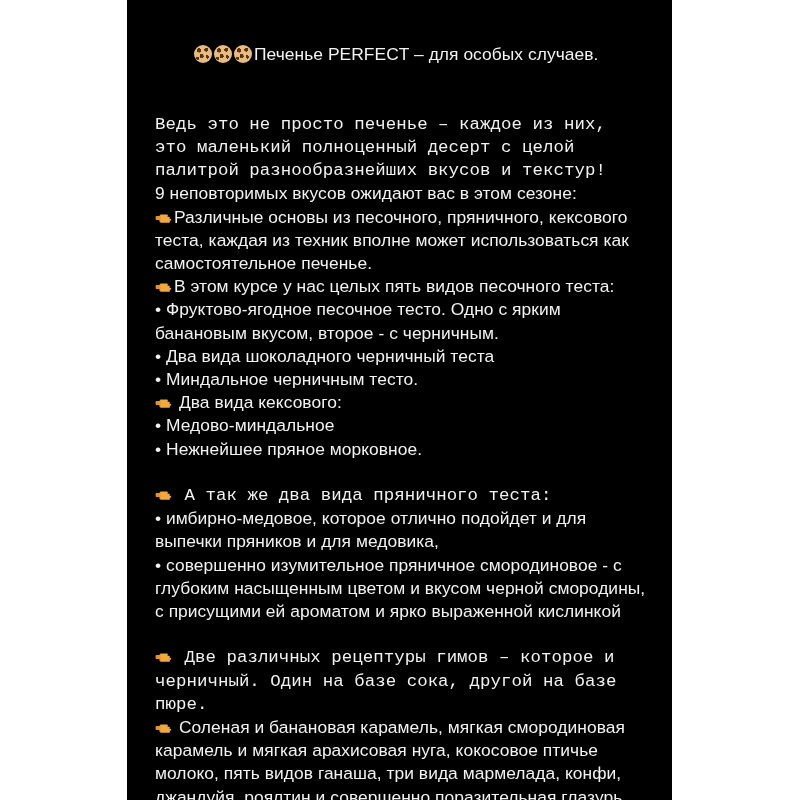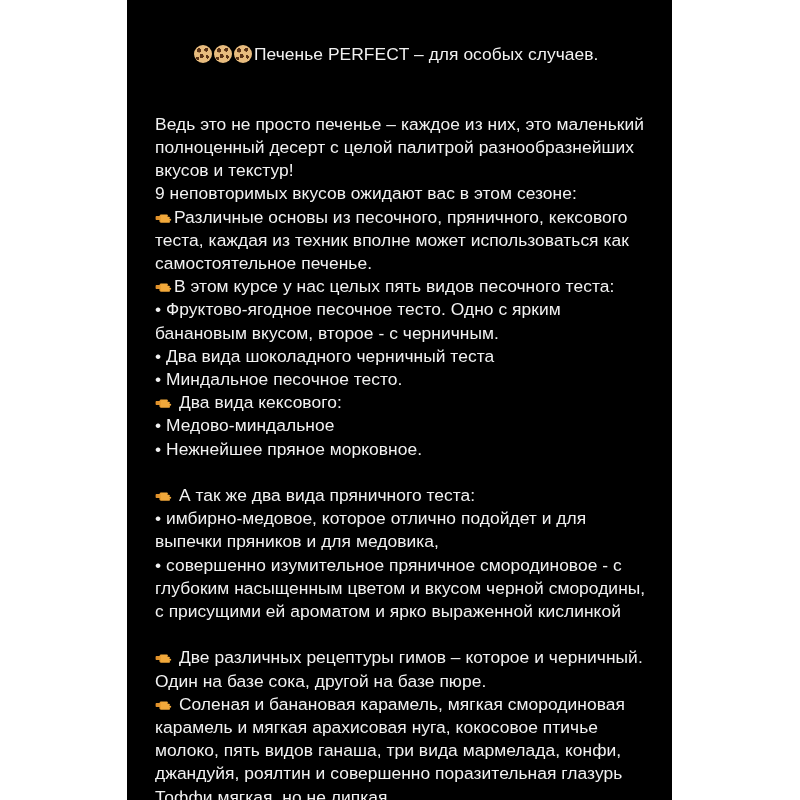--- a/index.html
+++ b/index.html
@@ -49,20 +49,21 @@
   .para {
     margin: 0;
     padding: 0;
     white-space: pre-wrap;
     word-wrap: break-word;
   }
 
   
   .para.gap-before {
     margin-top: 23.2px;
+    font-family: Liberation Mono, monospace;
   }
 
   
   .cookie {
     display: inline-block;
     width: 18px;
     height: 18px;
     border-radius: 50%;
     background: #e8bc7e;
     background-image:
@@ -106,21 +107,21 @@
                 <path d="M6.3 4.6h5.0c1.0 0 1.6.5 1.6 1.1 0 .6-.6 1.0-1.4 1.0h1.9c.9 0 1.5.4 1.5 1.0 0 .6-.6 1.0-1.5 1.0h1.3c.9 0 1.5.4 1.5 1.0 0 .6-.6 1.0-1.5 1.0h-1.0c.8 0 1.3.4 1.3 1.0 0 .6-.5 1.0-1.4 1.0H6.3c-1.0 0-1.8-.7-1.8-1.6V6.2c0-.9.8-1.6 1.8-1.6z" fill="#f2a93b"></path>
                 <path d="M6.4 5.3c-.7 0-1.2.4-1.2 1.0v5.1c0 .6.5 1.0 1.2 1.0" fill="none" stroke="#d9861f" stroke-width=".5"></path>
               </svg></span><span>Различные основы из песочного, пряничного, кексового теста, каждая из техник вполне может использоваться как самостоятельное печенье.</span></p>
           <p class="para"><span class="hand"><svg viewBox="0 0 19 16" xmlns="http://www.w3.org/2000/svg" aria-hidden="true">
                 <path d="M1.6 6.0h4.1c.6 0 1.0.5 1.0 1.0v2.1c0 .6-.4 1.0-1.0 1.0H1.6C1.0 10.1.6 9.7.6 9.1V7.0C.6 6.5 1.0 6.0 1.6 6.0z" fill="#e0912b"></path>
                 <path d="M6.3 4.6h5.0c1.0 0 1.6.5 1.6 1.1 0 .6-.6 1.0-1.4 1.0h1.9c.9 0 1.5.4 1.5 1.0 0 .6-.6 1.0-1.5 1.0h1.3c.9 0 1.5.4 1.5 1.0 0 .6-.6 1.0-1.5 1.0h-1.0c.8 0 1.3.4 1.3 1.0 0 .6-.5 1.0-1.4 1.0H6.3c-1.0 0-1.8-.7-1.8-1.6V6.2c0-.9.8-1.6 1.8-1.6z" fill="#f2a93b"></path>
                 <path d="M6.4 5.3c-.7 0-1.2.4-1.2 1.0v5.1c0 .6.5 1.0 1.2 1.0" fill="none" stroke="#d9861f" stroke-width=".5"></path>
               </svg></span><span>В этом курсе у нас целых пять видов песочного теста:</span></p>
           <p class="para"><span>• Фруктово-ягодное песочное тесто. Одно с ярким банановым вкусом, второе - с черничным.</span></p>
           <p class="para"><span>• Два вида шоколадного черничный теста</span></p>
-          <p class="para"><span>• Миндальное песочное тесто.</span></p>
+          <p class="para"><span>• Миндальное черничным тесто.</span></p>
           <p class="para"><span class="hand"><svg viewBox="0 0 19 16" xmlns="http://www.w3.org/2000/svg" aria-hidden="true">
                 <path d="M1.6 6.0h4.1c.6 0 1.0.5 1.0 1.0v2.1c0 .6-.4 1.0-1.0 1.0H1.6C1.0 10.1.6 9.7.6 9.1V7.0C.6 6.5 1.0 6.0 1.6 6.0z" fill="#e0912b"></path>
                 <path d="M6.3 4.6h5.0c1.0 0 1.6.5 1.6 1.1 0 .6-.6 1.0-1.4 1.0h1.9c.9 0 1.5.4 1.5 1.0 0 .6-.6 1.0-1.5 1.0h1.3c.9 0 1.5.4 1.5 1.0 0 .6-.6 1.0-1.5 1.0h-1.0c.8 0 1.3.4 1.3 1.0 0 .6-.5 1.0-1.4 1.0H6.3c-1.0 0-1.8-.7-1.8-1.6V6.2c0-.9.8-1.6 1.8-1.6z" fill="#f2a93b"></path>
                 <path d="M6.4 5.3c-.7 0-1.2.4-1.2 1.0v5.1c0 .6.5 1.0 1.2 1.0" fill="none" stroke="#d9861f" stroke-width=".5"></path>
               </svg></span><span> Два вида кексового:</span></p>
           <p class="para"><span>• Медово-миндальное</span></p>
           <p class="para"><span>• Нежнейшее пряное морковное.</span></p>
           <p class="para gap-before"><span class="hand"><svg viewBox="0 0 19 16" xmlns="http://www.w3.org/2000/svg" aria-hidden="true">
                 <path d="M1.6 6.0h4.1c.6 0 1.0.5 1.0 1.0v2.1c0 .6-.4 1.0-1.0 1.0H1.6C1.0 10.1.6 9.7.6 9.1V7.0C.6 6.5 1.0 6.0 1.6 6.0z" fill="#e0912b"></path>
                 <path d="M6.3 4.6h5.0c1.0 0 1.6.5 1.6 1.1 0 .6-.6 1.0-1.4 1.0h1.9c.9 0 1.5.4 1.5 1.0 0 .6-.6 1.0-1.5 1.0h1.3c.9 0 1.5.4 1.5 1.0 0 .6-.6 1.0-1.5 1.0h-1.0c.8 0 1.3.4 1.3 1.0 0 .6-.5 1.0-1.4 1.0H6.3c-1.0 0-1.8-.7-1.8-1.6V6.2c0-.9.8-1.6 1.8-1.6z" fill="#f2a93b"></path>

